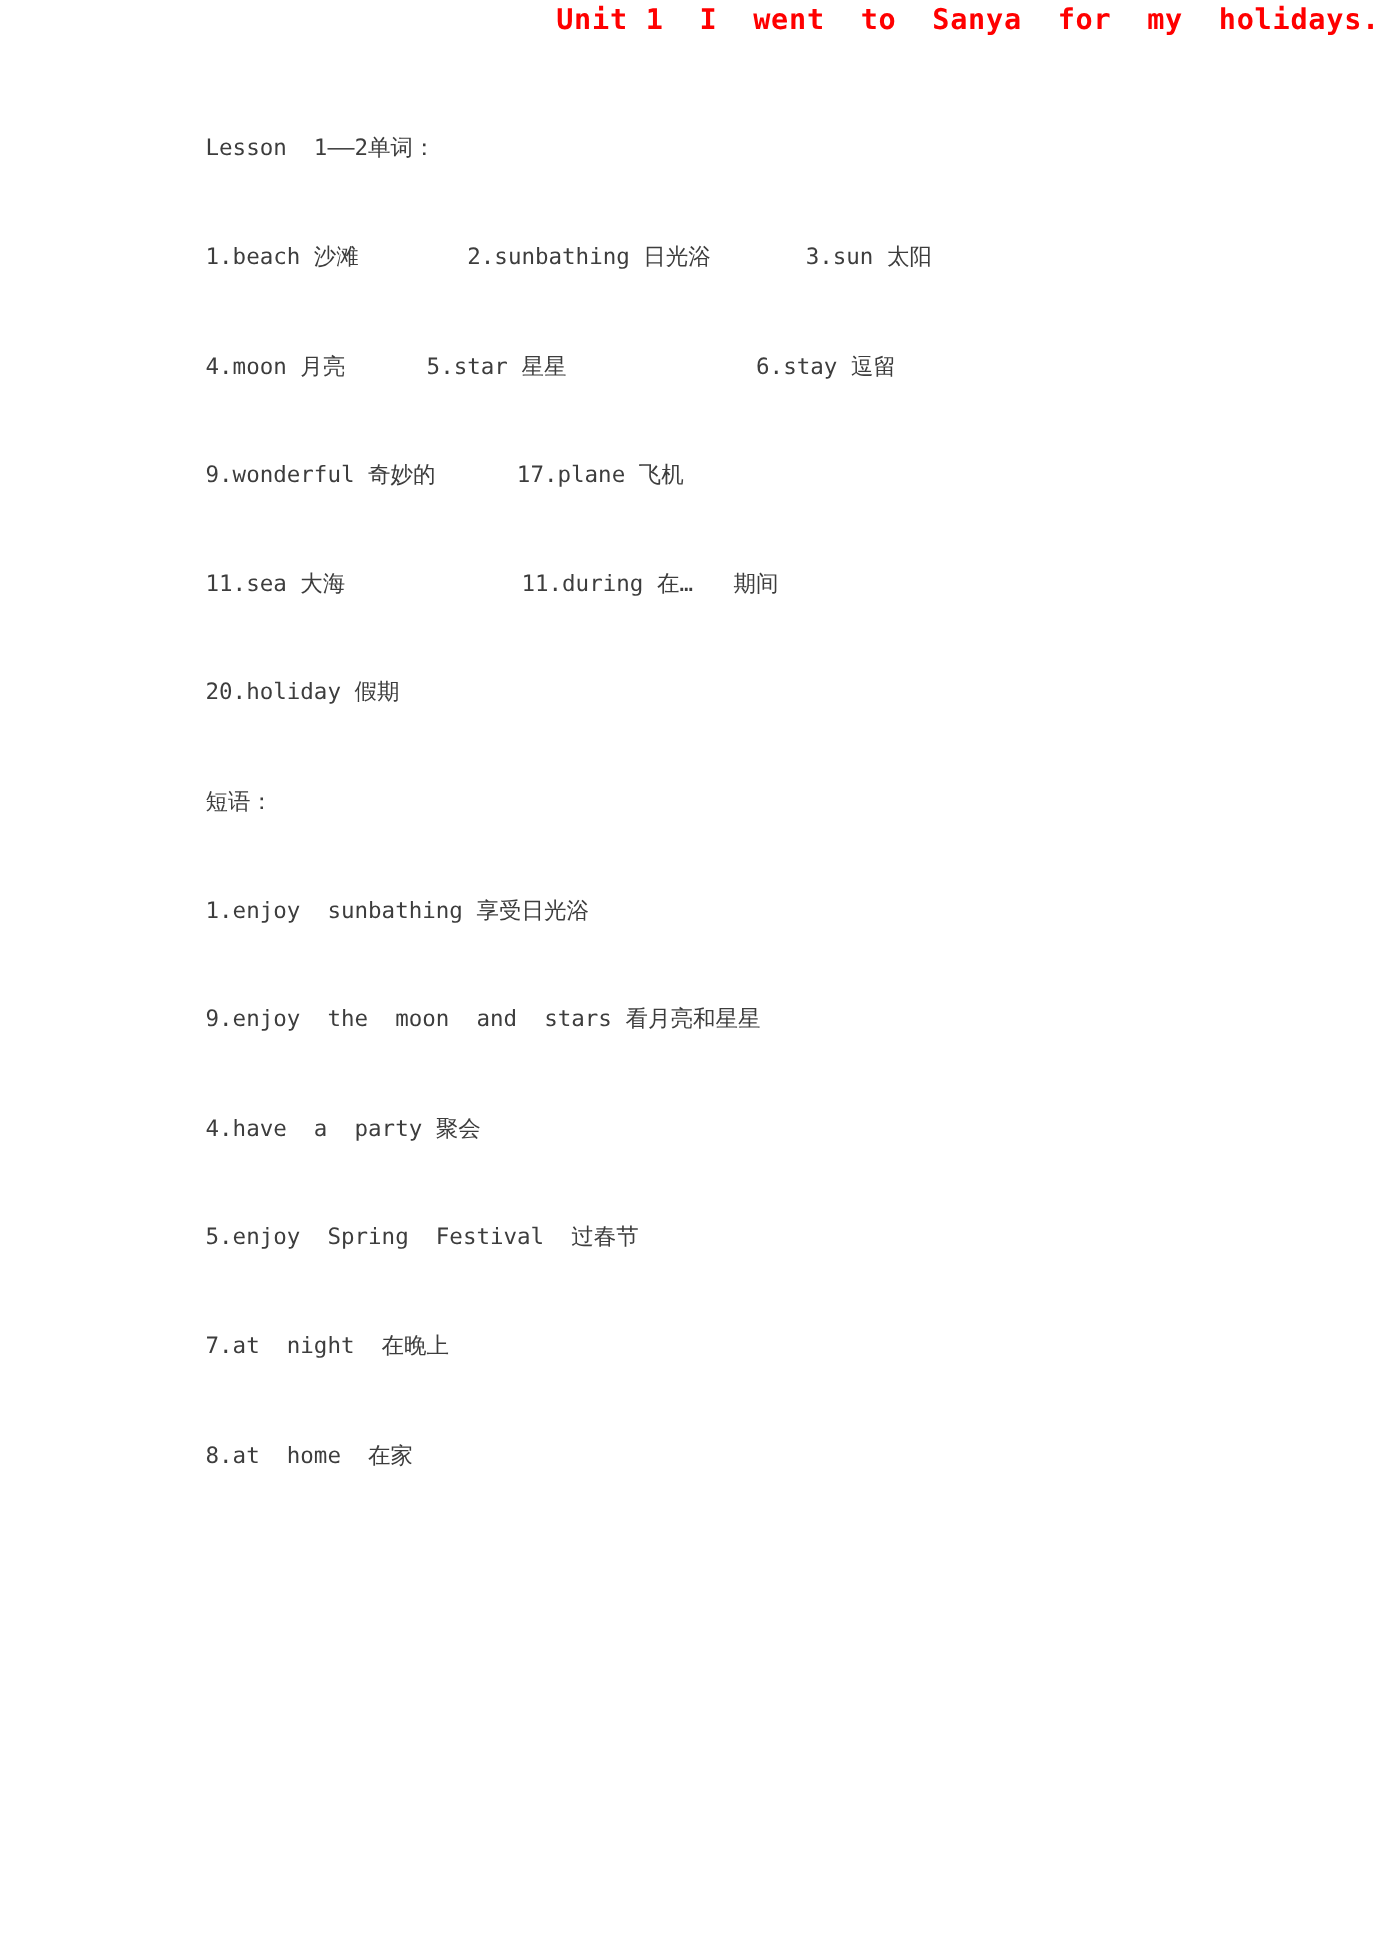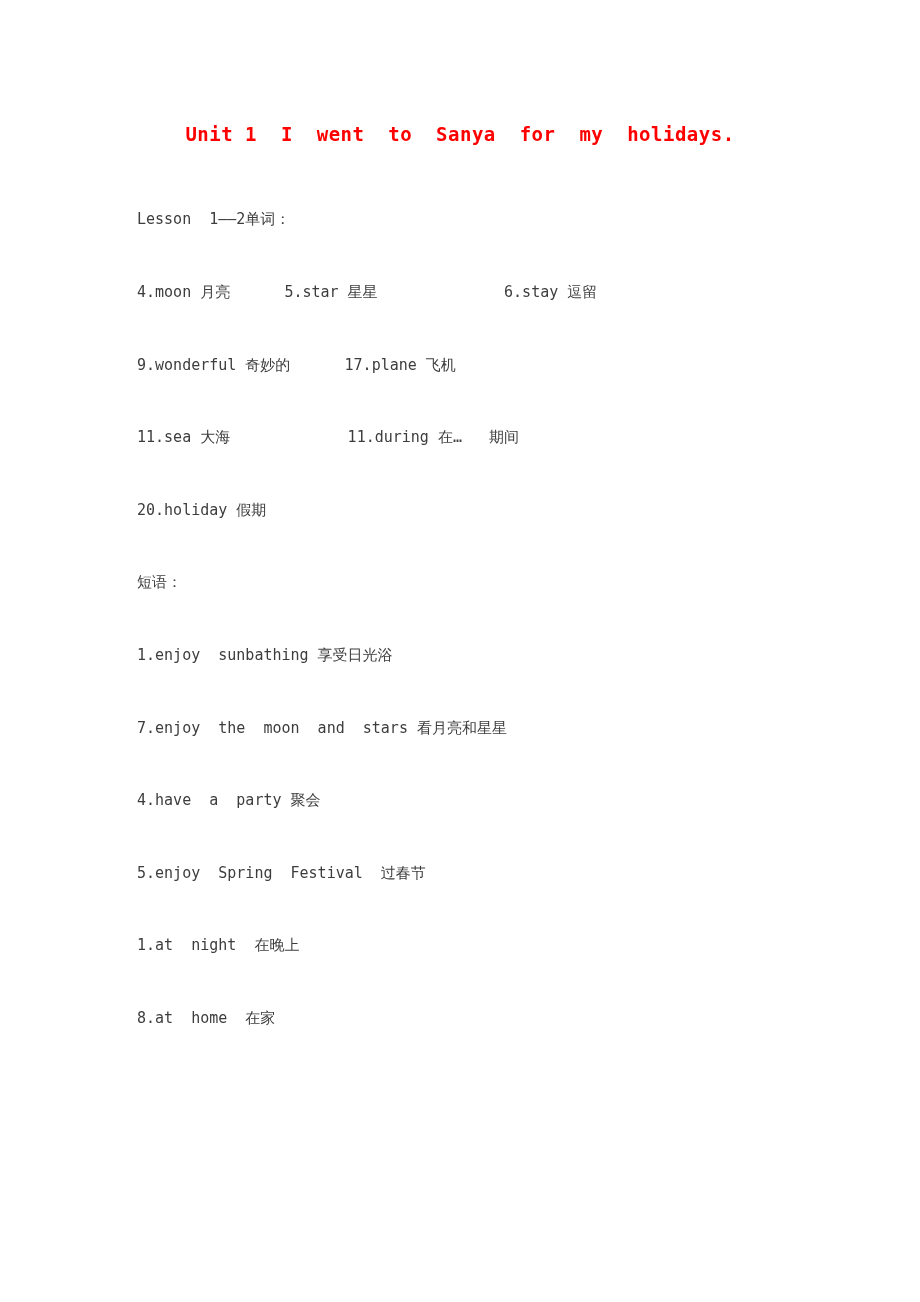--- a/index.html
+++ b/index.html
@@ -10,22 +10,21 @@
   .page {
     position: relative;
     width: 920px;
     height: 1302px;
     background: #ffffff;
     overflow: hidden;
     font-family: "DejaVu Sans Mono", "Liberation Mono", monospace;
   }
   .title {
     margin: 0;
-    padding-top: 121px;
-    text-align: center;
+    text-align: right;
     font-size: 19px;
     font-weight: bold;
     line-height: 27px;
     white-space: pre;
     letter-spacing: 0.5px;
   }
   .body-lines {
     margin-top: 11px;
     padding-left: 137px;
     padding-right: 40px;
@@ -38,30 +37,31 @@
     height: 24.2px;
   }
 </style>
 </head>
 <body>
 
 <div class="page">
   <h1 class="title" style="color: rgb(255, 0, 0);">Unit 1  I  went  to  Sanya  for  my  holidays.</h1>
   <div class="body-lines" style="color: rgb(61, 61, 61);">
     <div class="line">Lesson  1——2单词：</div>
+    <div class="line">1.beach 沙滩        2.sunbathing 日光浴       3.sun 太阳</div>
     <div class="line">4.moon 月亮      5.star 星星              6.stay 逗留</div>
     <div class="line">9.wonderful 奇妙的      17.plane 飞机</div>
     <div class="line">11.sea 大海             11.during 在…   期间</div>
     <div class="line">20.holiday 假期</div>
     <div class="line">短语：</div>
     <div class="line">1.enjoy  sunbathing 享受日光浴</div>
-    <div class="line">7.enjoy  the  moon  and  stars 看月亮和星星</div>
+    <div class="line">9.enjoy  the  moon  and  stars 看月亮和星星</div>
     <div class="line">4.have  a  party 聚会</div>
     <div class="line">5.enjoy  Spring  Festival  过春节</div>
-    <div class="line">1.at  night  在晚上</div>
+    <div class="line">7.at  night  在晚上</div>
     <div class="line">8.at  home  在家</div>
     
     
     
     
     
     
     
     
     

